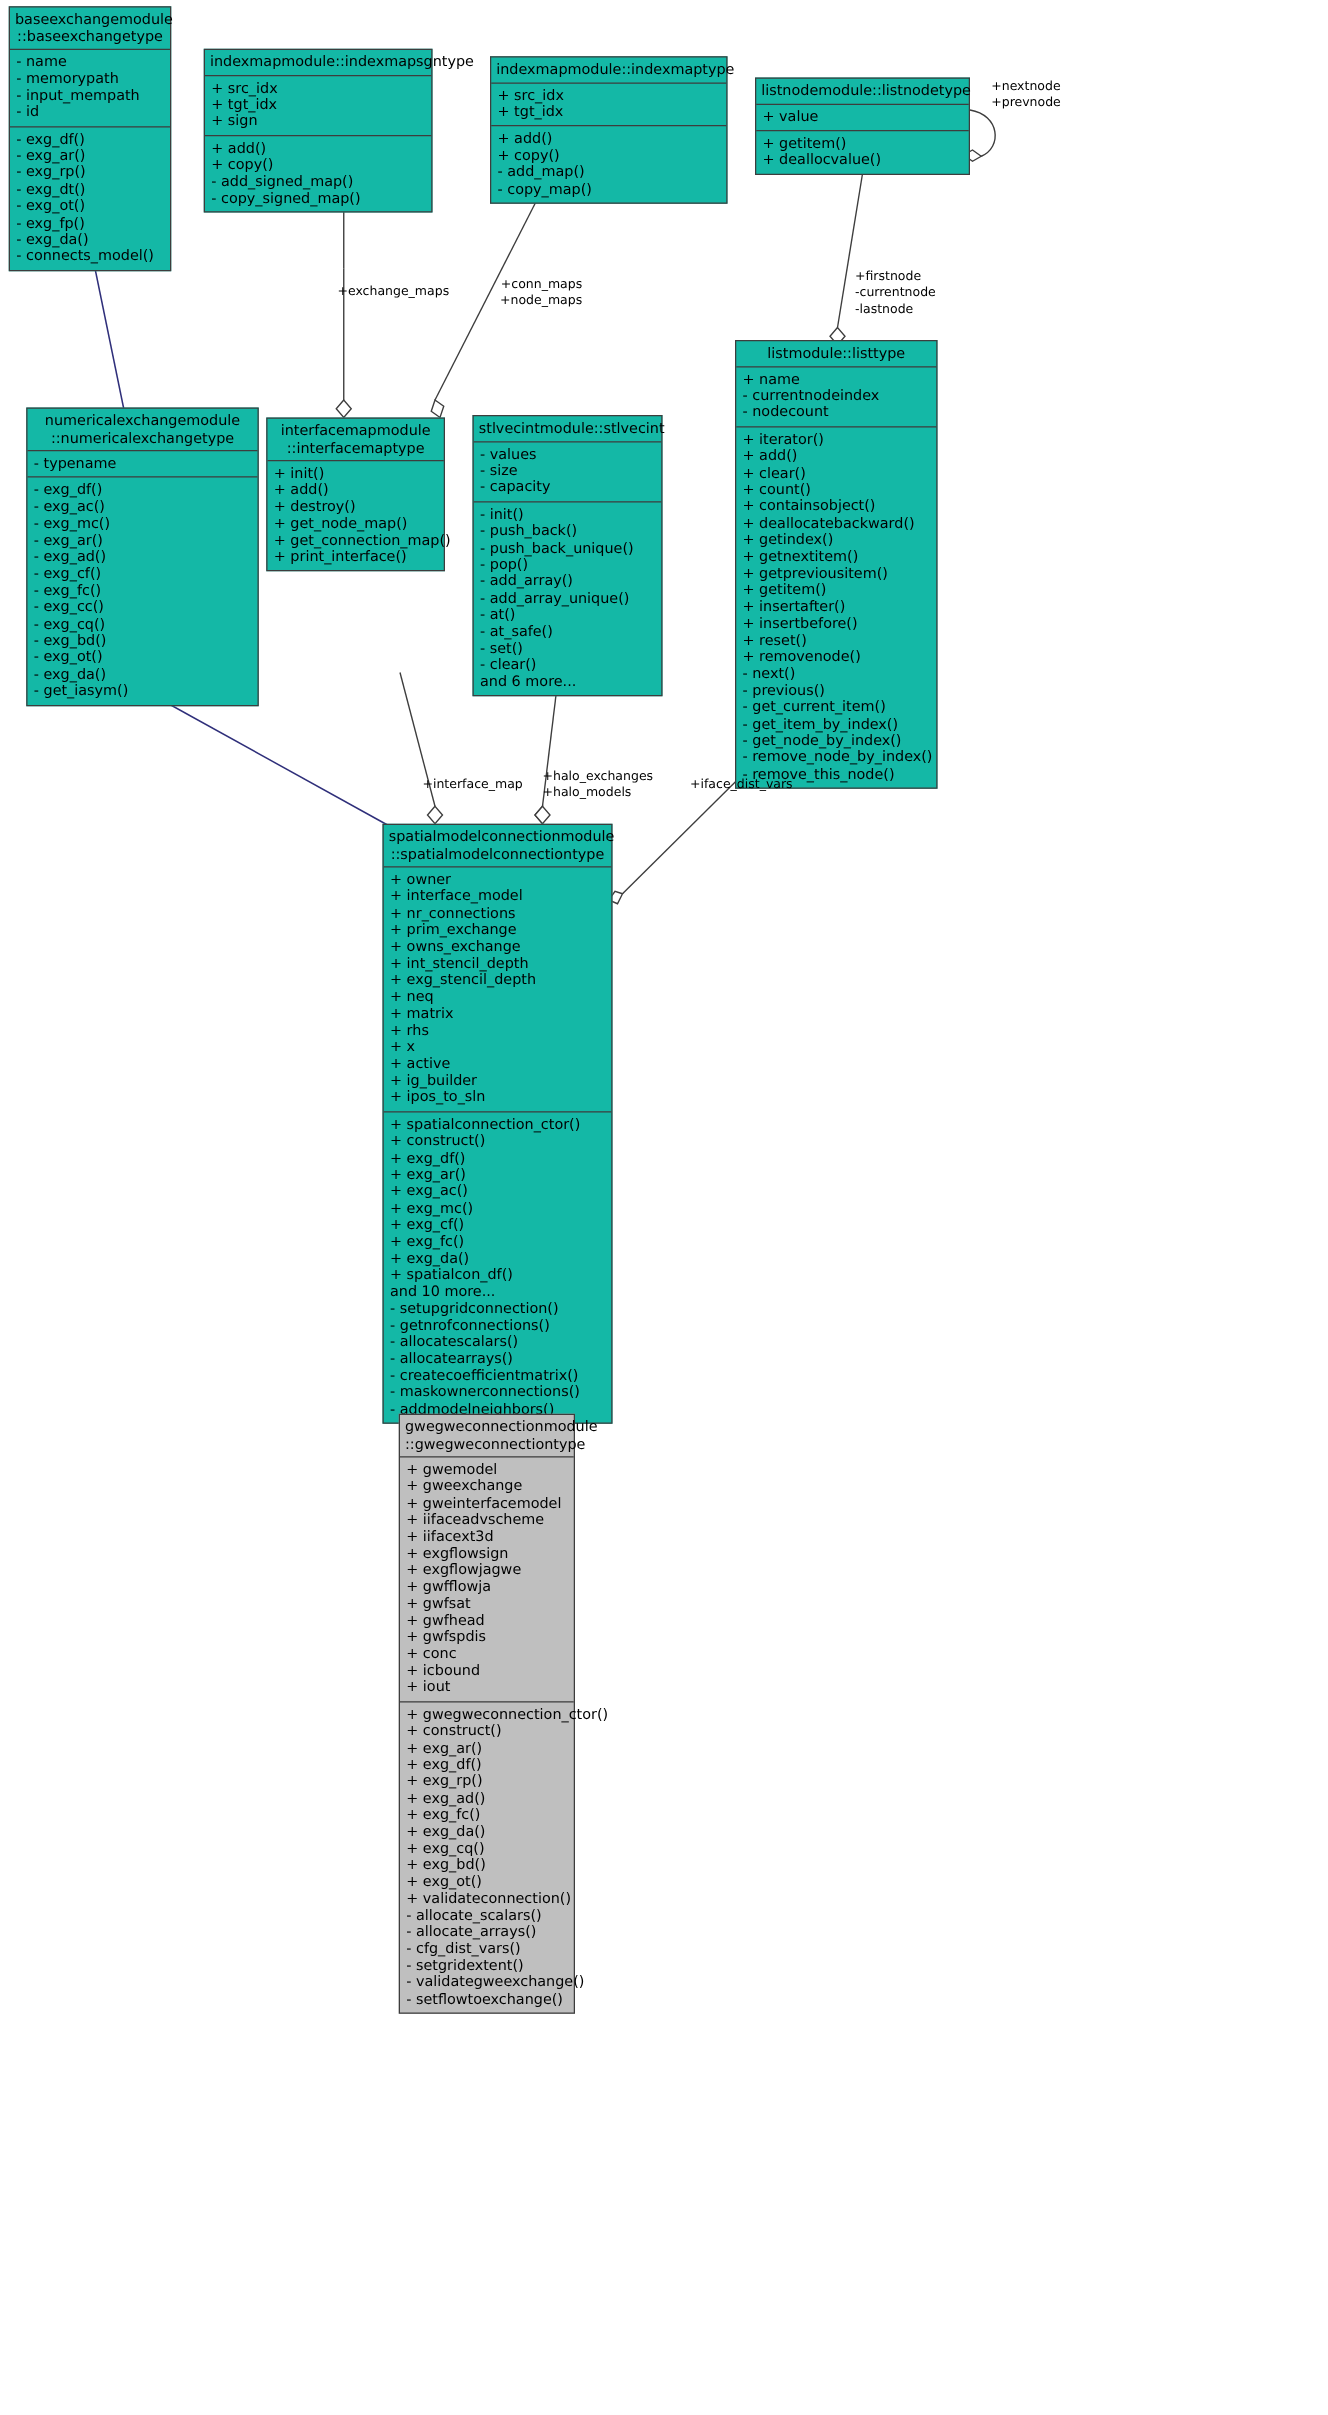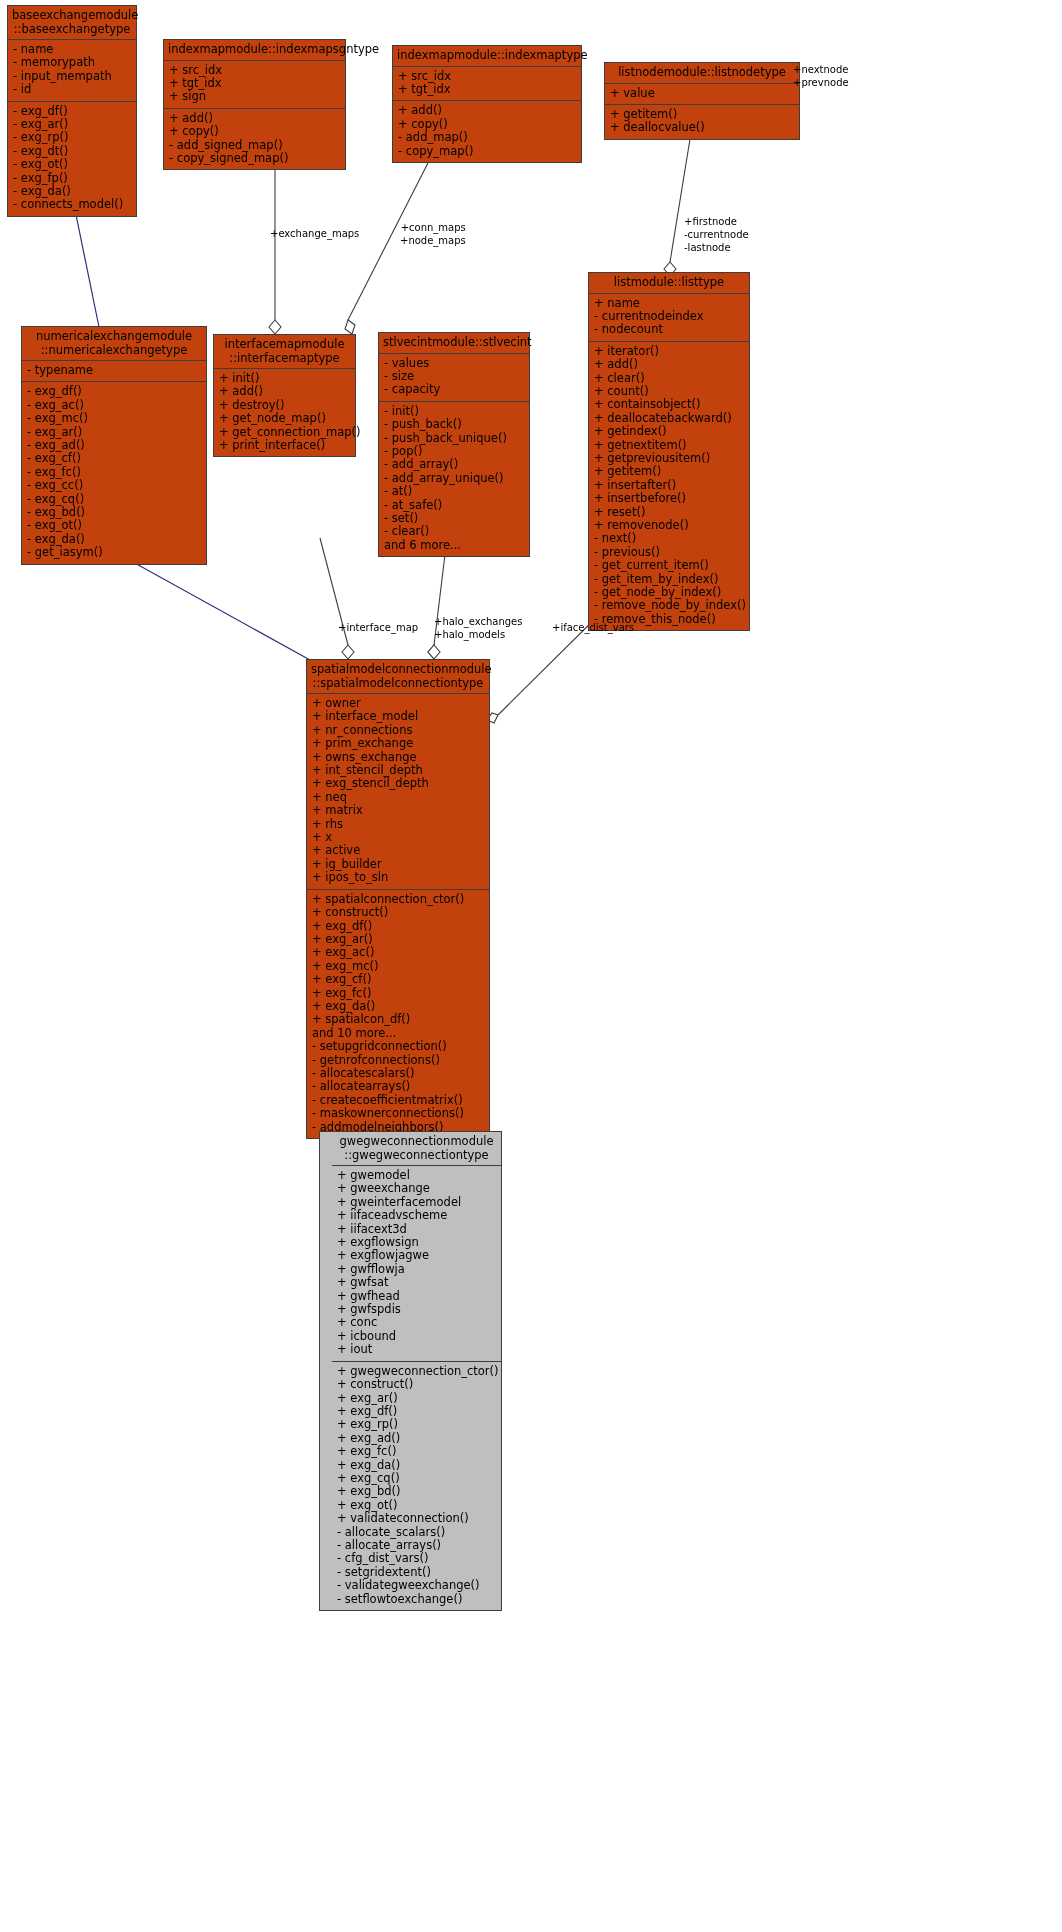--- a/index.html
+++ b/index.html
@@ -22,21 +22,21 @@
     left: 0;
     top: 0;
     width: 1062px;
     height: 1932px;
     pointer-events: none;
   }
   .uml-box {
     position: absolute;
     box-sizing: border-box;
     border: 1px solid #3d3d3d;
-    background: #c2410c;
+    background: #14b8a6;
     z-index: 5;
   }
   .uml-box.filled {
     background: #bfbfbf;
   }
   .uml-title {
     text-align: center;
     font-size: 11.5px;
     line-height: 13.5px;
     color: #000;
@@ -148,21 +148,21 @@
       <div>+ tgt_idx</div>
     </div>
     <div class="uml-ops">
       <div>+ add()</div>
       <div>+ copy()</div>
       <div>- add_map()</div>
       <div>- copy_map()</div>
     </div>
   </div>
 
-  <div class="uml-box" style="left:604px; top:62px; width:196px;">
+  <div class="uml-box" style="left:604px; top:62px; width:172px;">
     <div class="uml-title">listnodemodule::listnodetype</div>
     <div class="uml-attrs">
       <div>+ value</div>
     </div>
     <div class="uml-ops">
       <div>+ getitem()</div>
       <div>+ deallocvalue()</div>
     </div>
   </div>
 
@@ -290,21 +290,21 @@
       <div>- setupgridconnection()</div>
       <div>- getnrofconnections()</div>
       <div>- allocatescalars()</div>
       <div>- allocatearrays()</div>
       <div>- createcoefficientmatrix()</div>
       <div>- maskownerconnections()</div>
       <div>- addmodelneighbors()</div>
     </div>
   </div>
 
-  <div class="uml-box filled" style="left:319px; top:1131px; width:183px;padding-left:12px;">
+  <div class="uml-box filled" style="left:319px; top:1131px; width:141px;">
     <div class="uml-title">gwegweconnectionmodule
 ::gwegweconnectiontype</div>
     <div class="uml-attrs">
       <div>+ gwemodel</div>
       <div>+ gweexchange</div>
       <div>+ gweinterfacemodel</div>
       <div>+ iifaceadvscheme</div>
       <div>+ iifacext3d</div>
       <div>+ exgflowsign</div>
       <div>+ exgflowjagwe</div>

